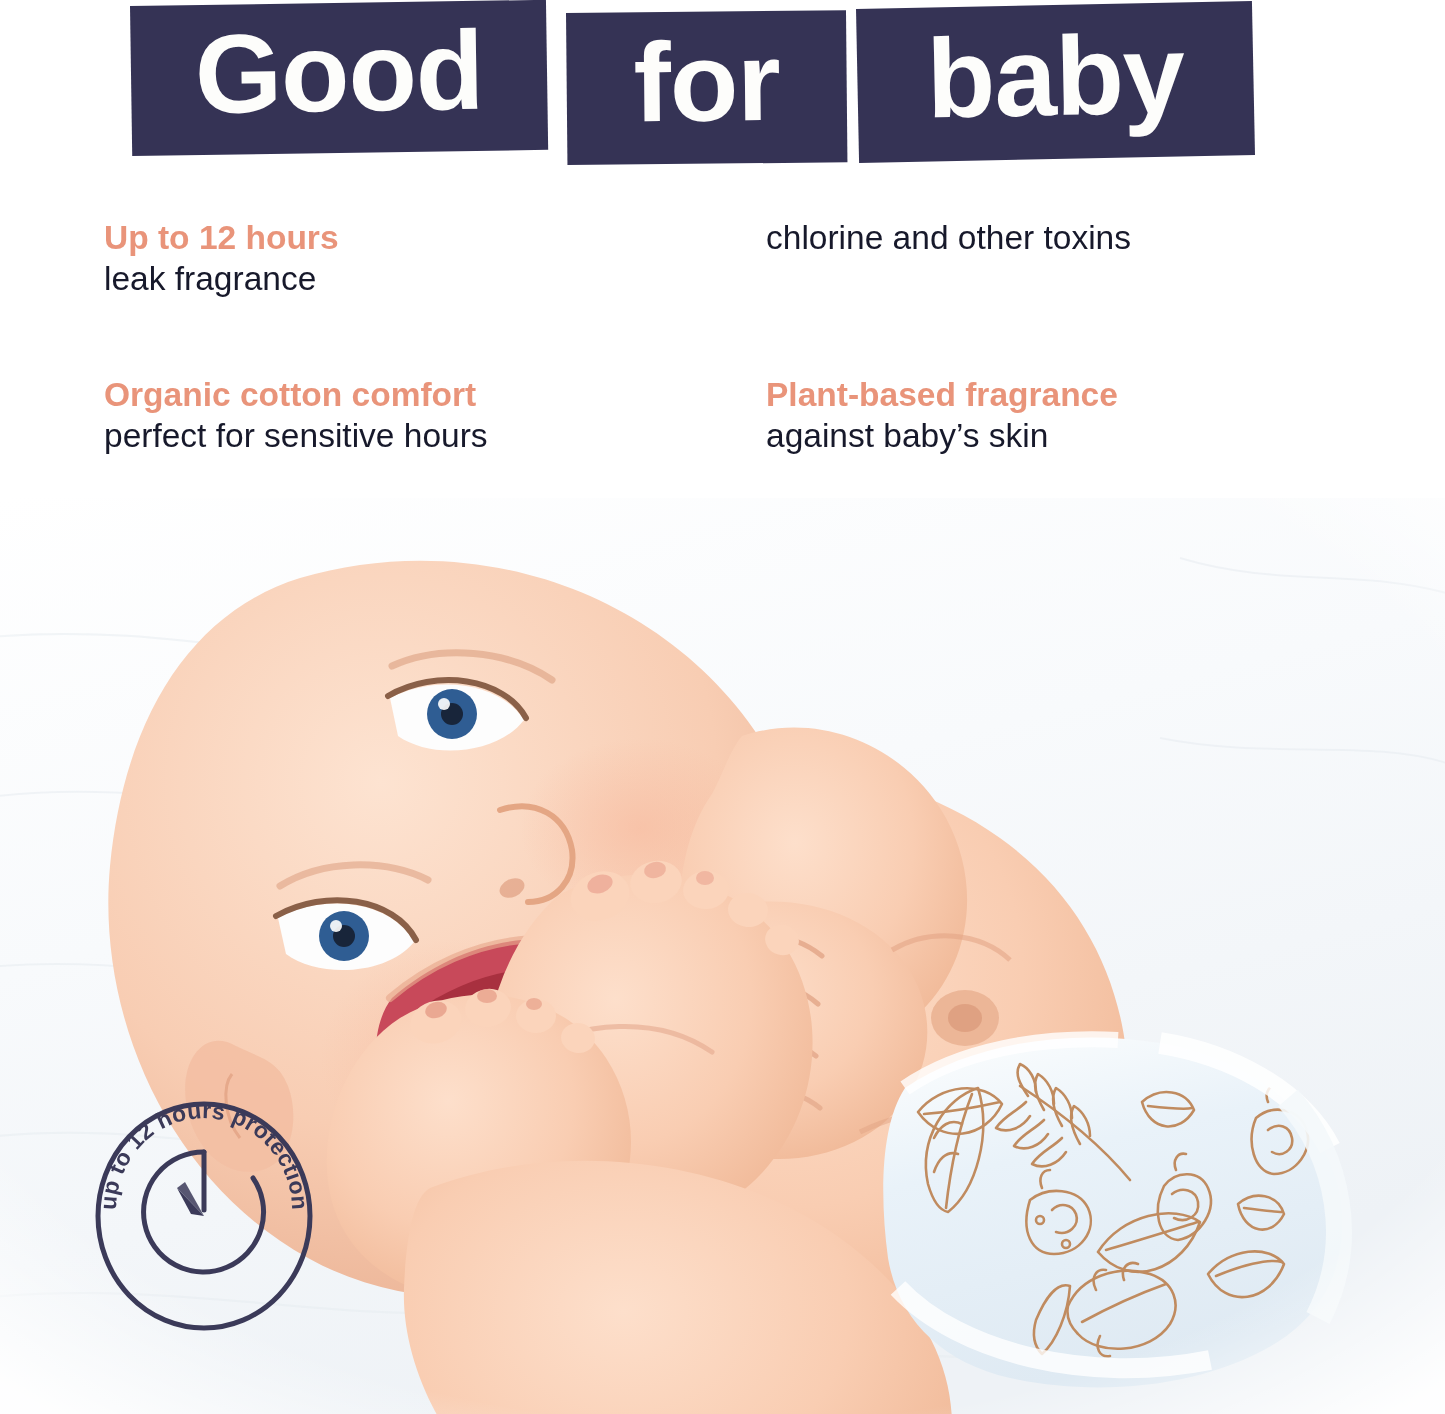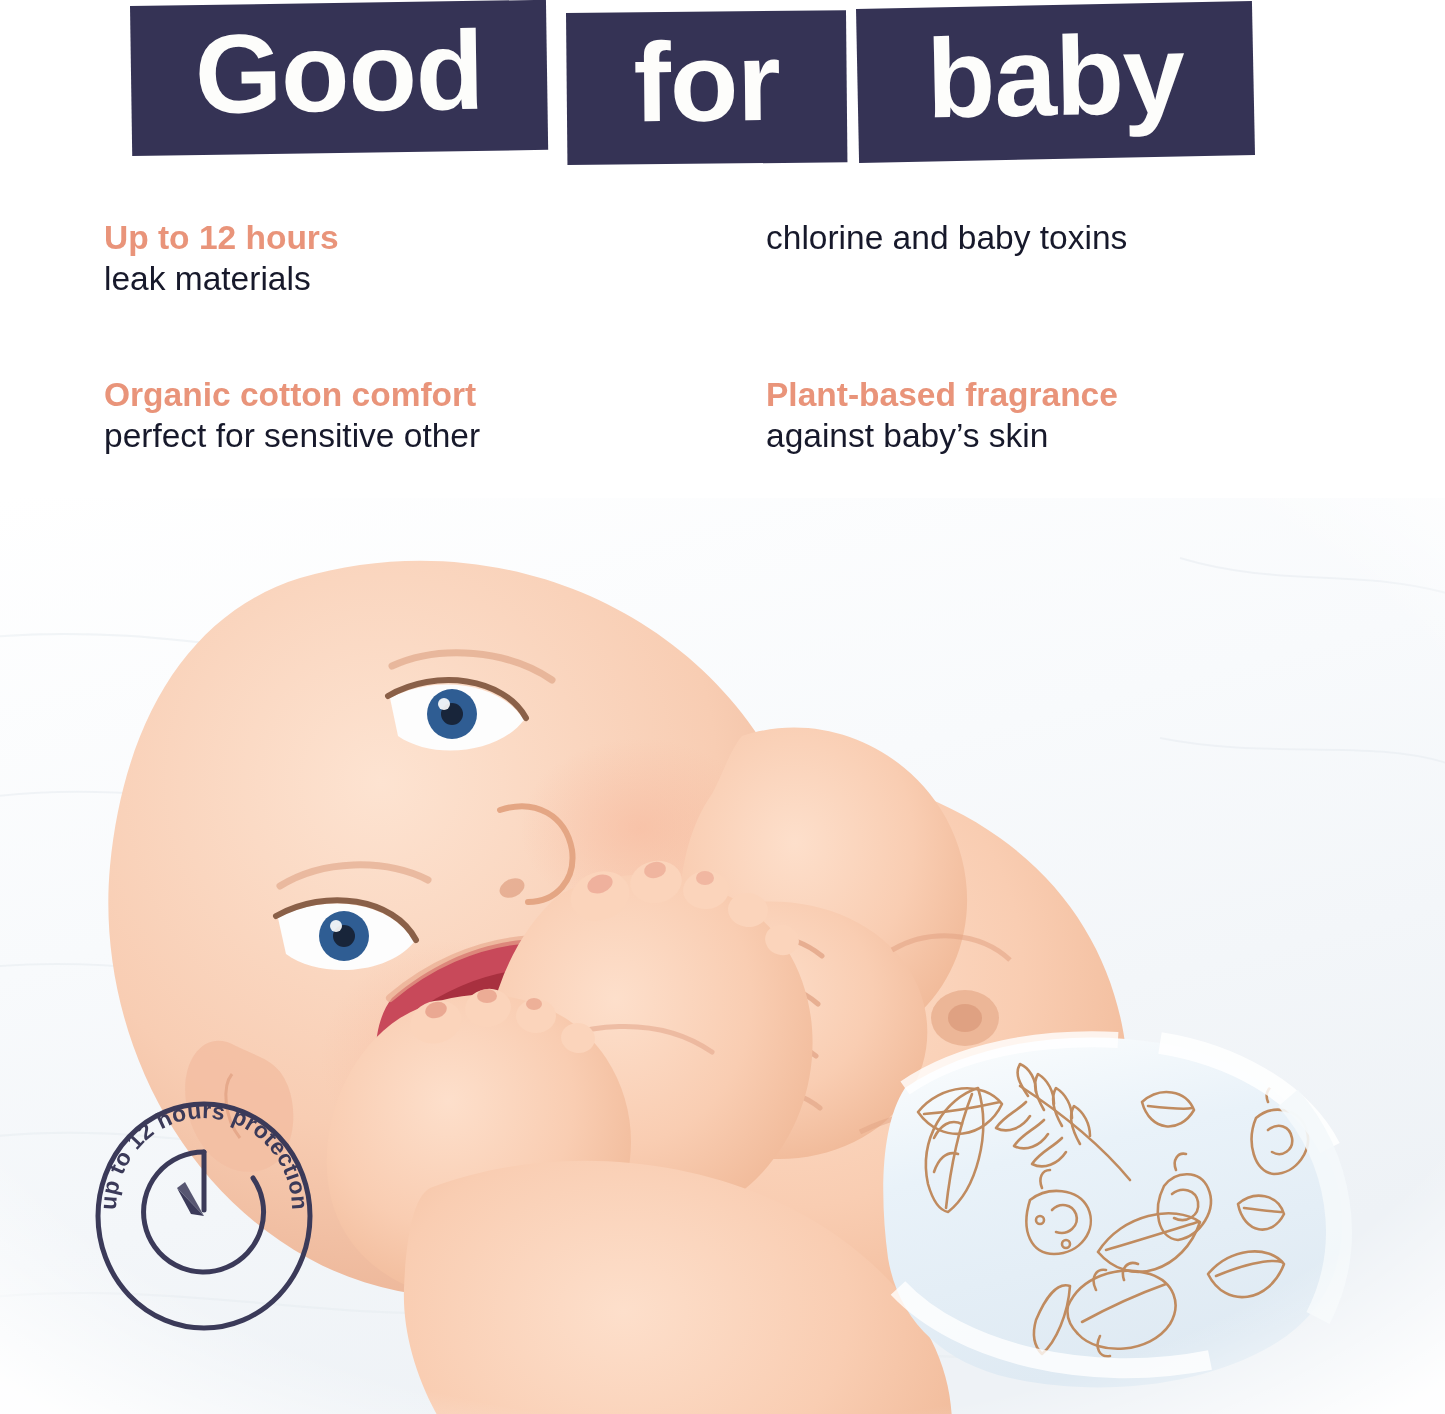--- a/index.html
+++ b/index.html
@@ -82,32 +82,32 @@
     <span>baby</span>
   </div>
 </div>
 
 <div id="feature-grid">
 
   <div class="feature" id="feature-0">
     <div class="f-line f-head">
       <span class="f-strong">Up to 12 hours</span>
     </div>
-    <div class="f-line">leak materials</div>
+    <div class="f-line">leak fragrance</div>
   </div>
 
   <div class="feature" id="feature-1">
-    <div class="f-line">chlorine and baby toxins</div>
+    <div class="f-line">chlorine and other toxins</div>
   </div>
 
   <div class="feature" id="feature-2">
     <div class="f-line f-head">
       <span class="f-strong">Organic cotton comfort</span>
     </div>
-    <div class="f-line">perfect for sensitive other</div>
+    <div class="f-line">perfect for sensitive hours</div>
   </div>
 
   <div class="feature" id="feature-3">
     <div class="f-line f-head">
       <span class="f-strong">Plant-based fragrance</span>
     </div>
     <div class="f-line">against baby’s skin</div>
   </div>
 
 </div>

